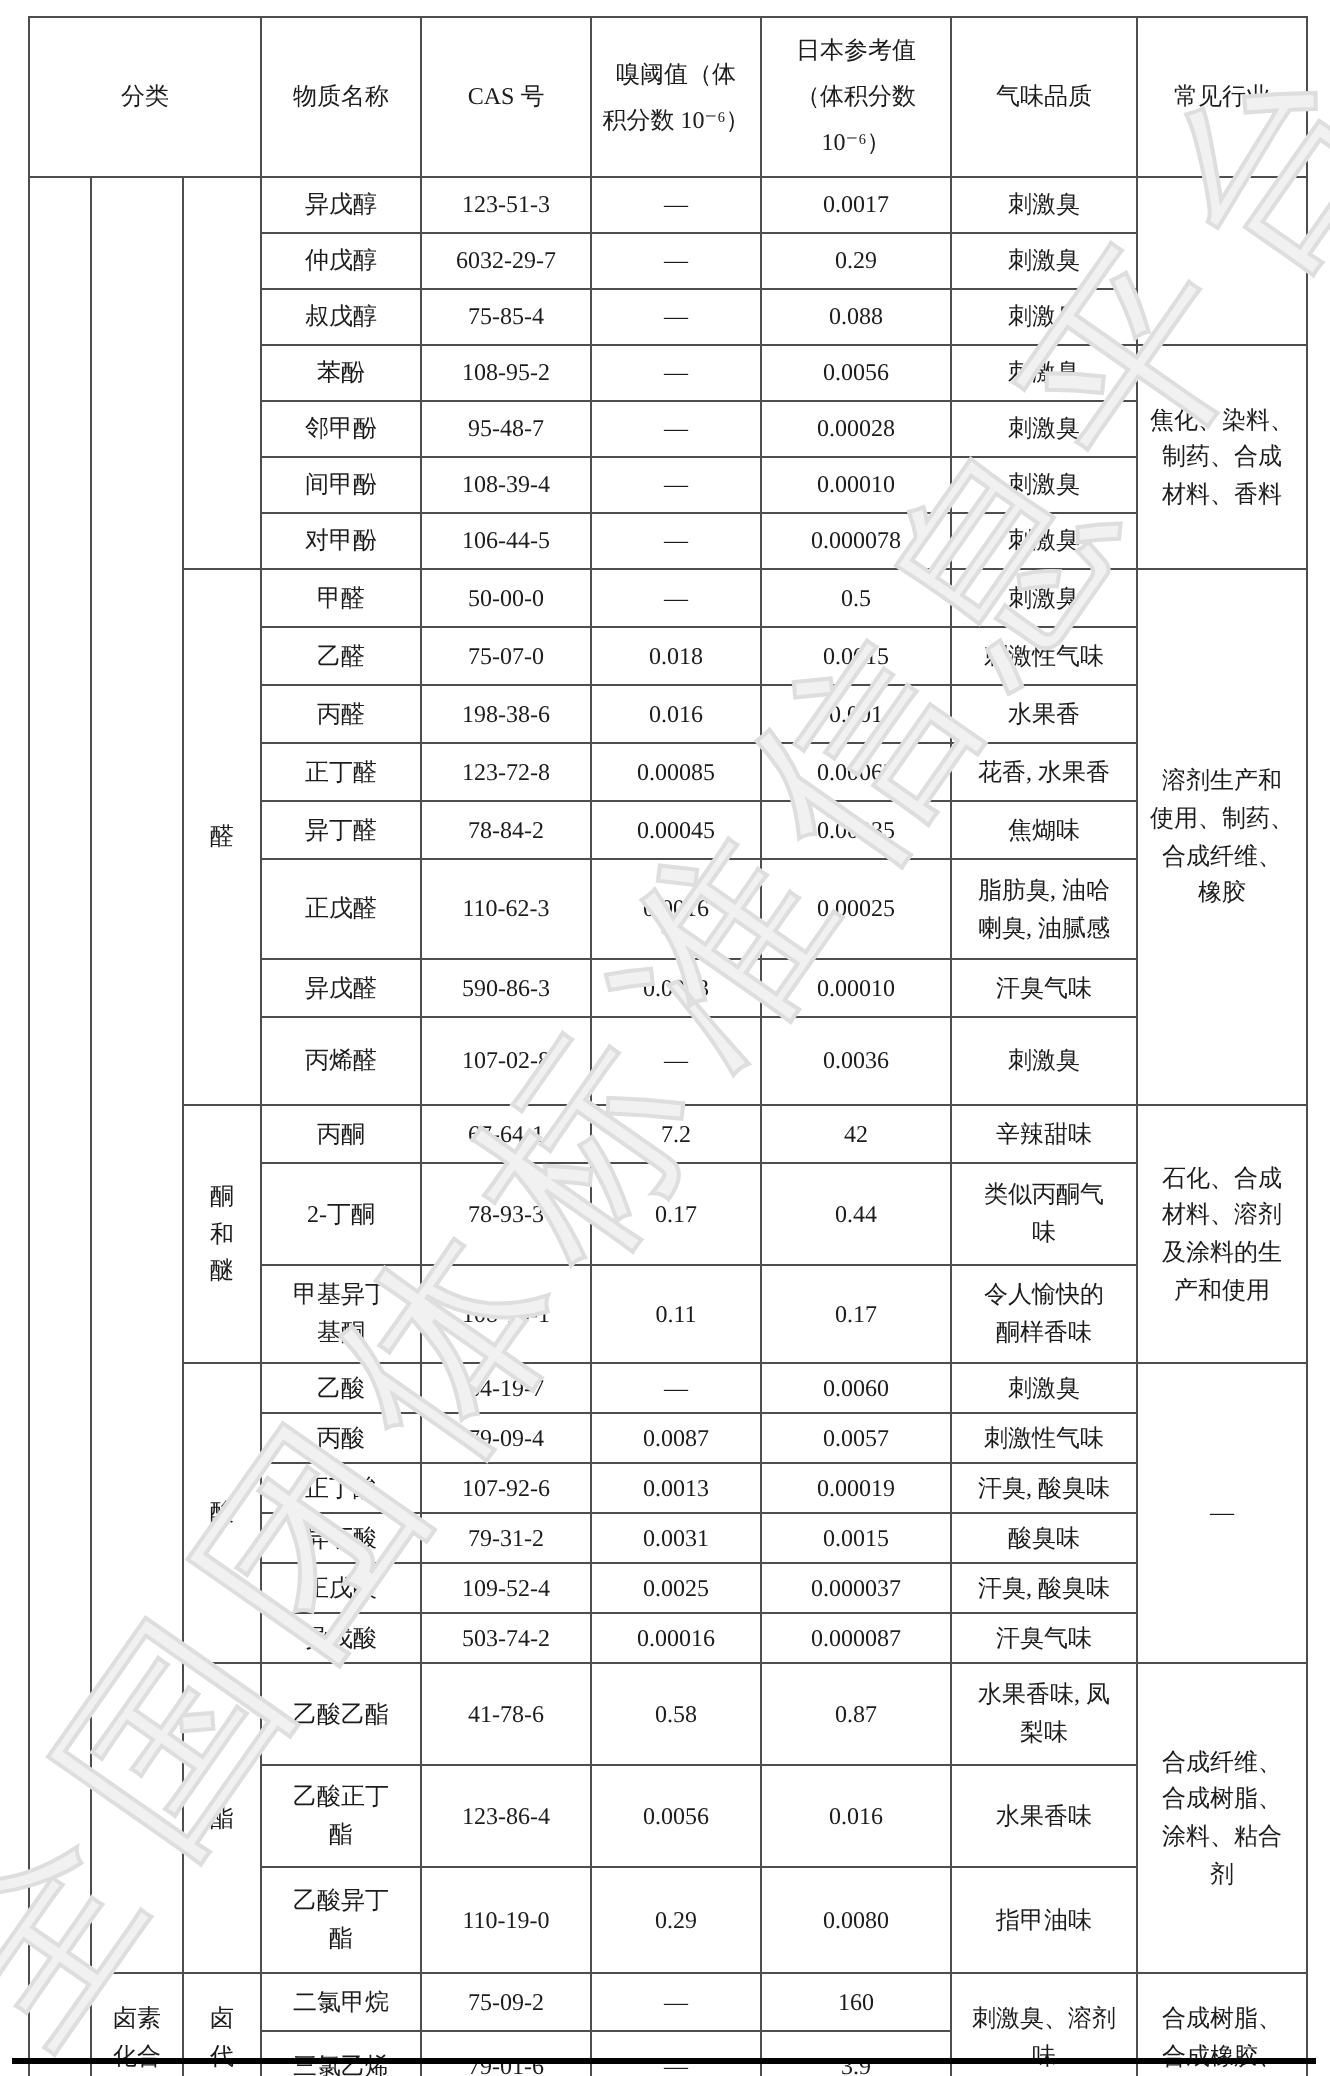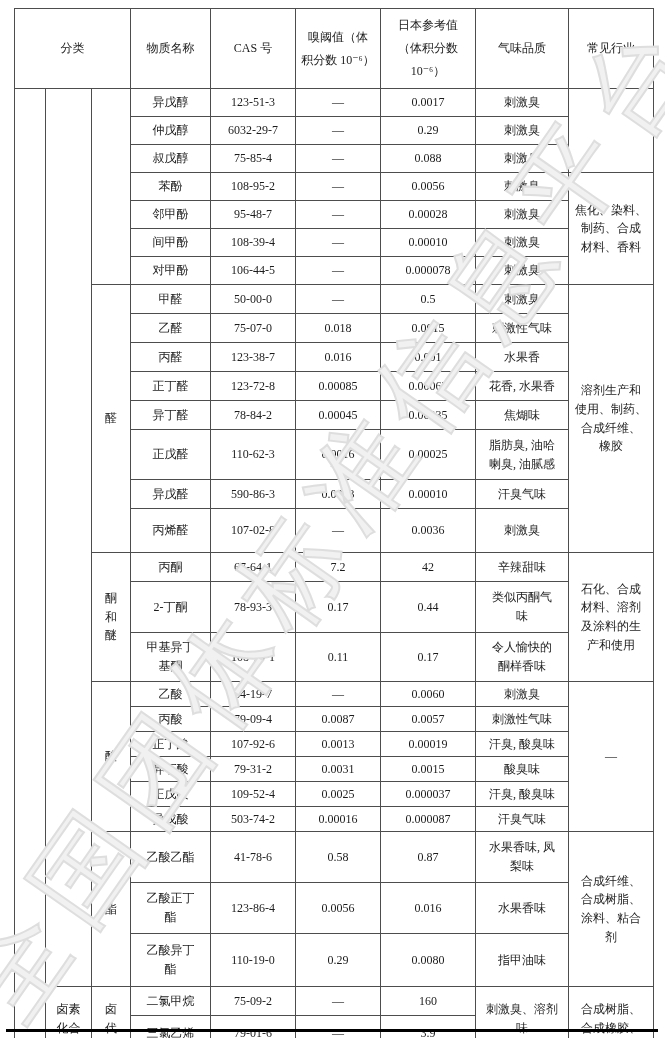--- a/index.html
+++ b/index.html
@@ -157,21 +157,21 @@
       </tr>
       <tr style="height:29px">
         <td>乙醛</td>
         <td>75-07-0</td>
         <td>0.018</td>
         <td>0.0015</td>
         <td>刺激性气味</td>
       </tr>
       <tr style="height:29px">
         <td>丙醛</td>
-        <td>123-38-7</td>
+        <td>198-38-6</td>
         <td>0.016</td>
         <td>0.001</td>
         <td>水果香</td>
       </tr>
       <tr style="height:29px">
         <td>正丁醛</td>
         <td>123-72-8</td>
         <td>0.00085</td>
         <td>0.00067</td>
         <td>花香, 水果香</td>

